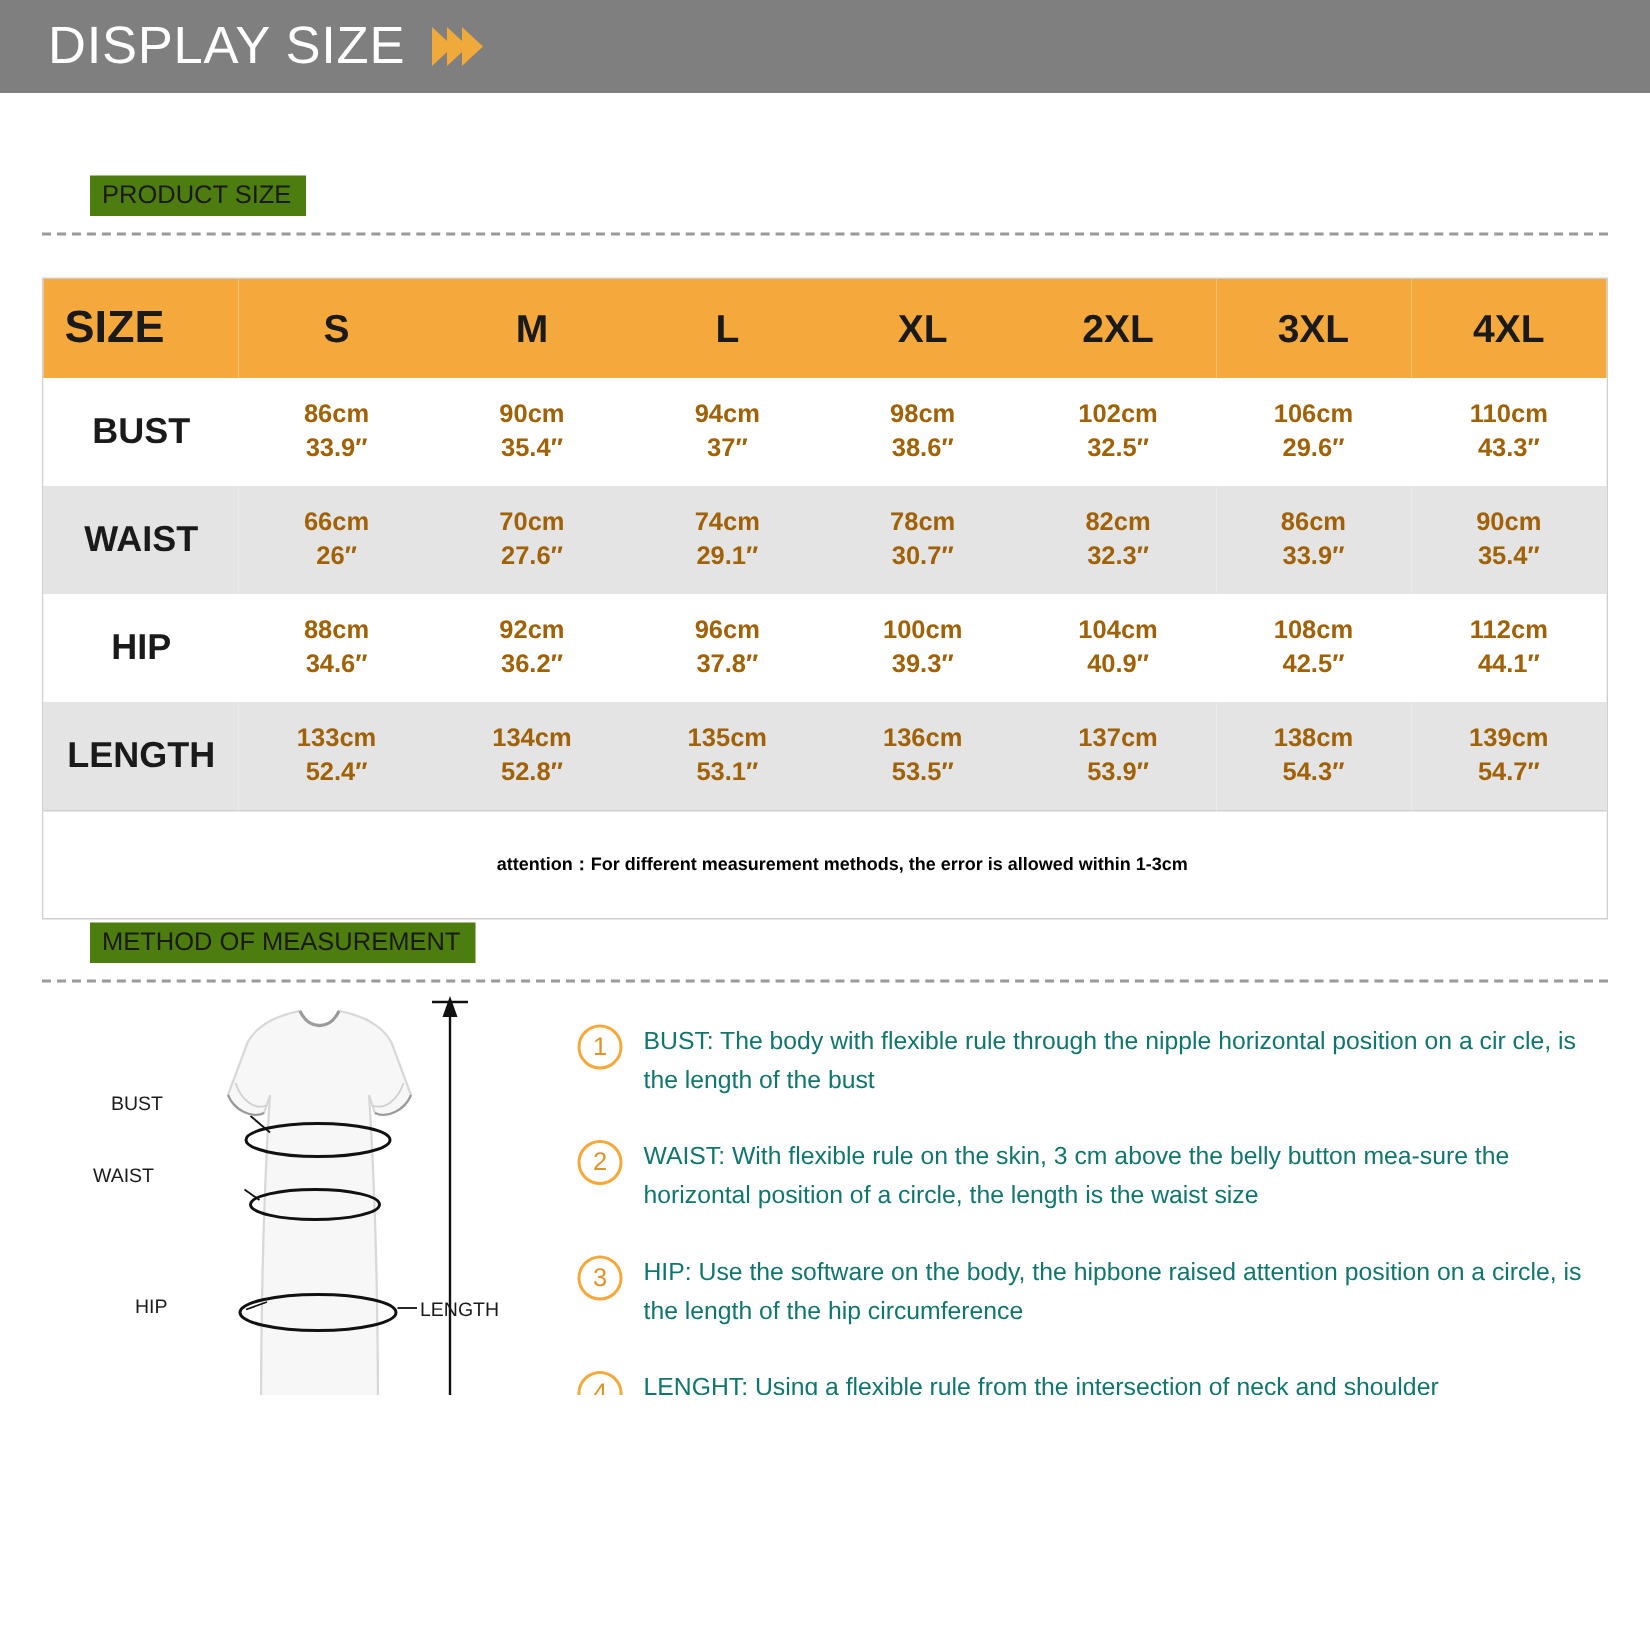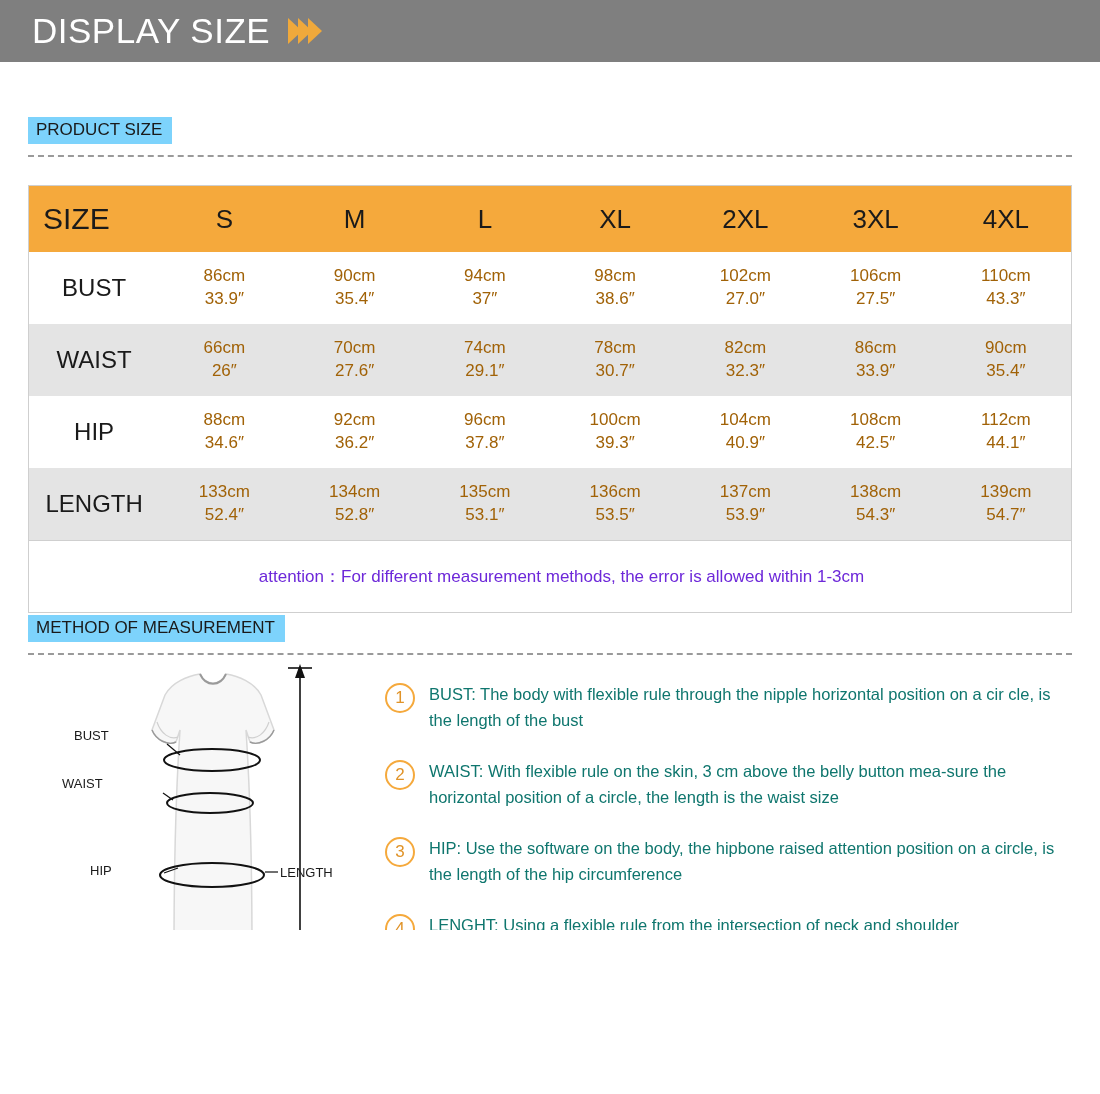--- a/index.html
+++ b/index.html
@@ -42,25 +42,26 @@
     width: 0; height: 0;
     border-top: 13px solid transparent;
     border-bottom: 13px solid transparent;
     border-left: 14px solid #f0a93b;
     margin-right: -4px;
   }
 
   
   .sec-label {
     position: absolute;
-    background: #7dd3fc;
+    background: #4d7c0f;
     color: #1a1a1a;
     font-size: 17px;
     padding: 3px 10px 4px 8px;
     white-space: nowrap;
+    margin-left: 32px;
   }
   .dash-line {
     position: absolute;
     border-top: 2px dashed #9a9a9a;
     height: 0;
   }
 
   
   .table-wrap {
     position: absolute;
@@ -70,20 +71,21 @@
   }
   table.size-table {
     width: 100%;
     border-collapse: collapse;
     table-layout: fixed;
   }
   table.size-table th,
   table.size-table td {
     text-align: center;
     vertical-align: middle;
+    font-weight: bold;
   }
   thead tr {
     background: #f5a93c;
     height: 66px;
   }
   thead th {
     font-size: 26px;
     font-weight: 400;
     color: #1a1a1a;
   }
@@ -104,23 +106,23 @@
     font-size: 17px;
     color: #a16207;
     line-height: 1.35;
   }
   td.cell .cm { display: block; }
   td.cell .inch { display: block; }
   .attention-row td {
     height: 34px;
     background: #ffffff;
     text-align: left;
-    font-size: 17px;
+    font-size: 12px;
     padding-left: 24px;
-    color: #6d28d9;
+    color: #000000;
     border-top: 1px solid #cfcfcf;
   }
 
   
   .method-area {
     position: absolute;
     left: 0; top: 660px;
     width: 1100px;
   }
   .figure {
@@ -209,25 +211,25 @@
           <td class="cell">
             <span class="cm">94cm</span>
             <span class="inch">37″</span>
           </td>
           <td class="cell">
             <span class="cm">98cm</span>
             <span class="inch">38.6″</span>
           </td>
           <td class="cell">
             <span class="cm">102cm</span>
-            <span class="inch">27.0″</span>
+            <span class="inch">32.5″</span>
           </td>
           <td class="cell">
             <span class="cm">106cm</span>
-            <span class="inch">27.5″</span>
+            <span class="inch">29.6″</span>
           </td>
           <td class="cell">
             <span class="cm">110cm</span>
             <span class="inch">43.3″</span>
           </td>
         </tr>
 
         <tr class="even">
           <td class="rowhead">WAIST</td>
           <td class="cell">

